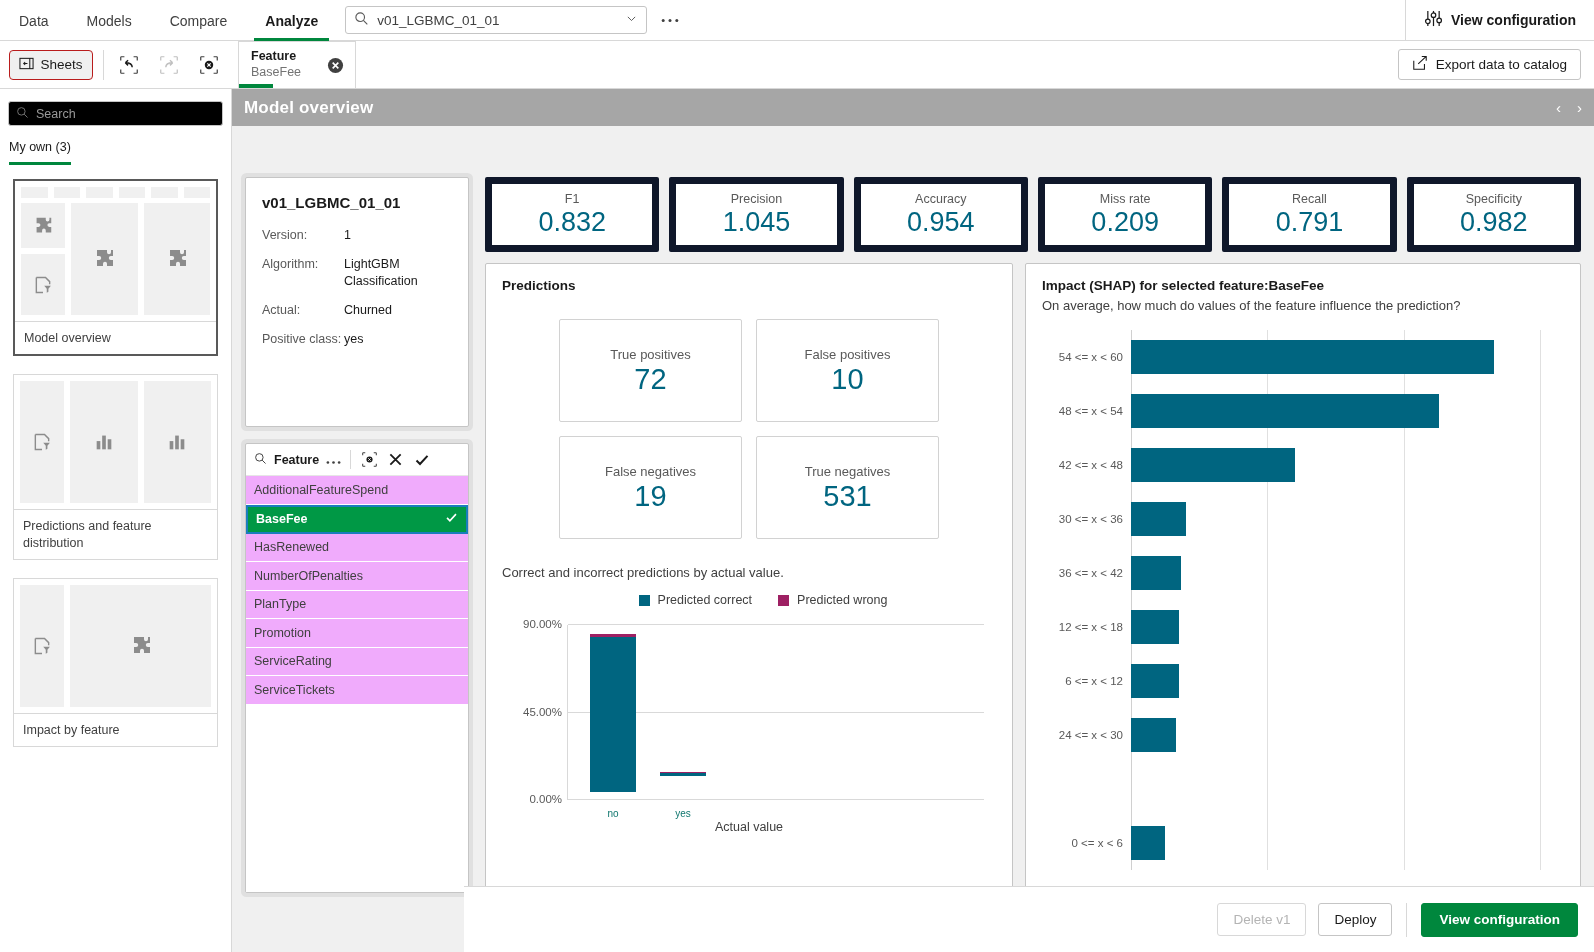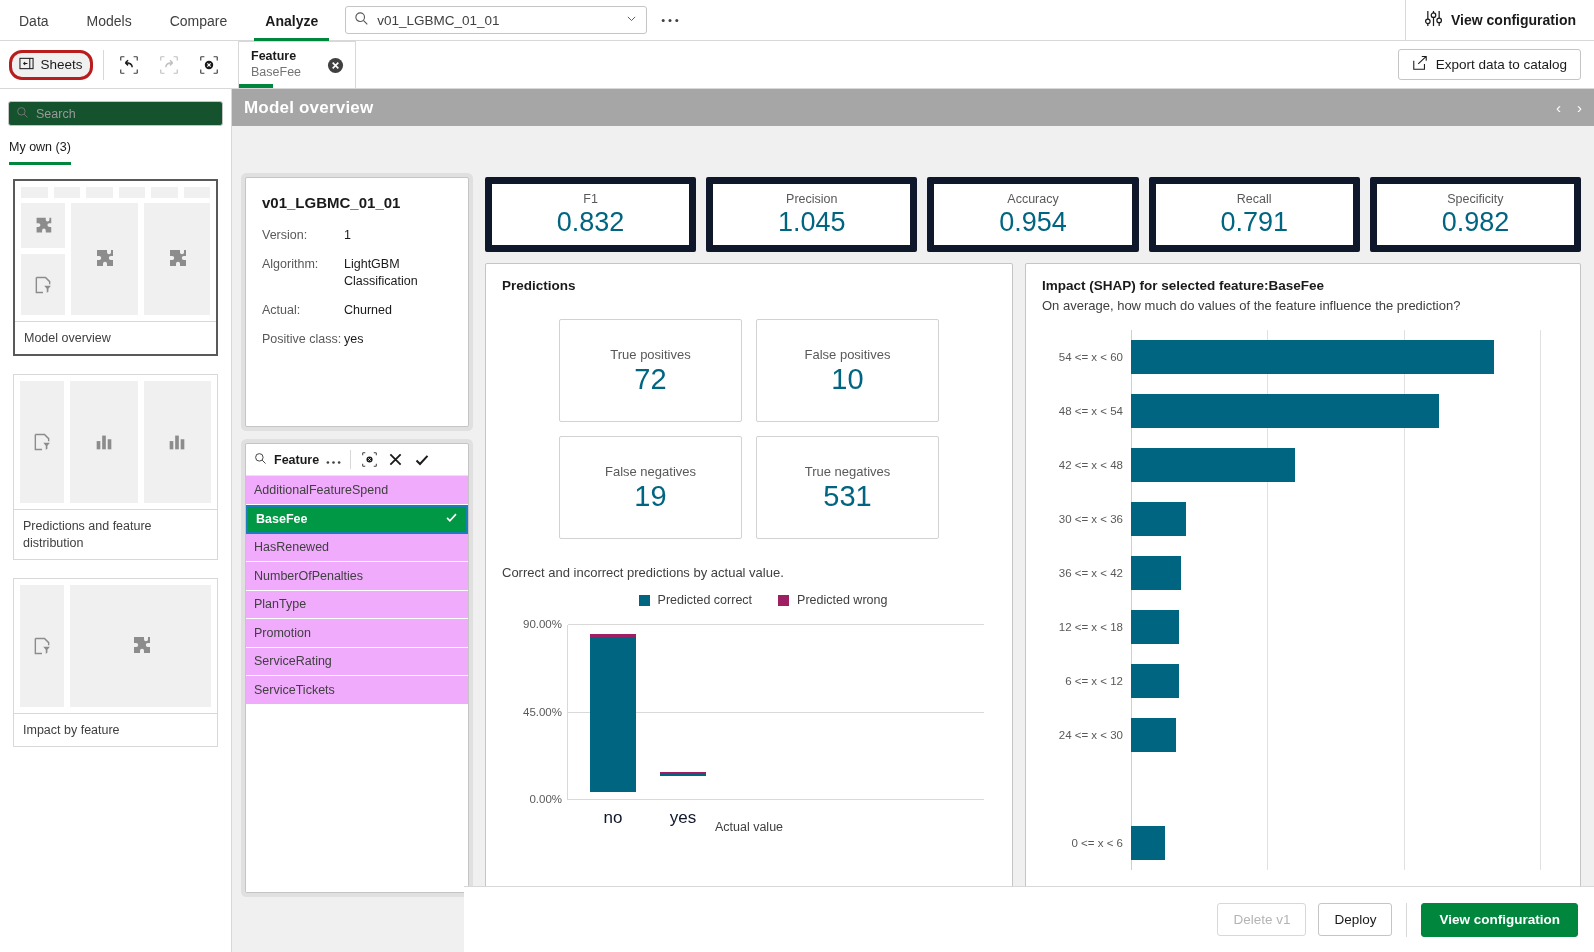--- a/index.html
+++ b/index.html
@@ -51,21 +51,21 @@
     font-size:14px; font-weight:600; color:#1a1a1a; cursor:pointer;
   }
 
   
   .sheetbar {
     position:absolute; left:0; top:41px; width:1594px; height:48px;
     background:#fff; border-bottom:1px solid #d8d8d8; display:flex; align-items:center;
   }
   .sheets-btn {
     margin-left:9px; width:84px; height:30px;
-    border:3px solid #b91c1c; border-radius:13px; background:#f0f0f0;
+    border:1px solid #b91c1c; border-radius:4px; background:#f0f0f0;
     display:flex; align-items:center; justify-content:center; gap:6px;
     font-size:13.5px; color:#1a1a1a; cursor:pointer;
   }
   .tb-sep { width:1px; height:30px; background:#d8d8d8; margin:0 6px 0 10px; }
   .tb-icons { display:flex; align-items:center; gap:10px; padding-left:4px; }
   .tb-icon {
     width:30px; height:30px; display:flex; align-items:center; justify-content:center;
     cursor:pointer; color:#404040;
   }
   .tb-icon.disabled { color:#b4b4b4; cursor:default; }
@@ -89,21 +89,21 @@
     font-size:13.5px; color:#1a1a1a; cursor:pointer;
   }
 
   
   .leftpanel {
     position:absolute; left:0; top:89px; width:232px; bottom:0;
     background:#fff; border-right:1px solid #d8d8d8; overflow:hidden;
   }
   .search-field {
     margin:12px 8px 0 8px; height:25px;
-    border:1px solid #c5c5c5; border-radius:3px; background:#14532d;
+    border:1px solid #c5c5c5; border-radius:3px; background:#000000;
     display:flex; align-items:center; gap:7px; padding:0 7px;
   }
   .search-field .ph { font-size:12.5px; color:#999; }
   .myown-tabrow { margin-top:14px; padding-left:9px; display:flex; }
   .myown-tab {
     font-size:12.5px; color:#1a1a1a; padding-bottom:8px;
     border-bottom:3px solid #00873d; cursor:pointer;
   }
   .sheet-cards { padding:14px 13px 0 13px; }
   .sheet-card {
@@ -212,21 +212,21 @@
   .bc-plot { position:absolute; left:66px; right:12px; top:8px; bottom:32px; }
   .bc-grid { position:absolute; left:0; right:0; height:1px; background:#d9d9d9; }
   .bc-ylab {
     position:absolute; right:calc(100% + 6px); font-size:11.5px; color:#595959;
     transform:translateY(-50%); white-space:nowrap;
   }
   .bc-axisline { position:absolute; left:-1px; top:0; bottom:0; width:1px; background:#d9d9d9; }
   .bc-bar { position:absolute; bottom:0; width:46px; }
   .bc-seg { width:100%; }
   .bc-xlab {
-    position:absolute; top:calc(100% + 8px); font-size:17px; color:#0f172a;
+    position:absolute; top:calc(100% + 8px); font-size:10px; color:#0f766e;
     transform:translateX(-50%); white-space:nowrap;
   }
   .bc-xtitle {
     position:absolute; left:0; right:0; bottom:-2px; text-align:center;
     font-size:12.5px; color:#404040;
   }
 
   
   #shap-panel { left:793px; top:137px; right:13px; height:630px; padding:14px 0 0 0; overflow:hidden; }
   #shap-panel .hd { padding:0 16px; }
@@ -590,20 +590,24 @@
         </div>
         <div class="kpi">
           <div class="lbl">Precision</div>
           <div class="val">1.045</div>
         </div>
         <div class="kpi">
           <div class="lbl">Accuracy</div>
           <div class="val">0.954</div>
         </div>
         <div class="kpi">
+          <div class="lbl">Miss rate</div>
+          <div class="val">0.209</div>
+        </div>
+        <div class="kpi">
           <div class="lbl">Recall</div>
           <div class="val">0.791</div>
         </div>
         <div class="kpi">
           <div class="lbl">Specificity</div>
           <div class="val">0.982</div>
         </div>
       </div>
 
       <div class="panel" id="predictions-panel">

